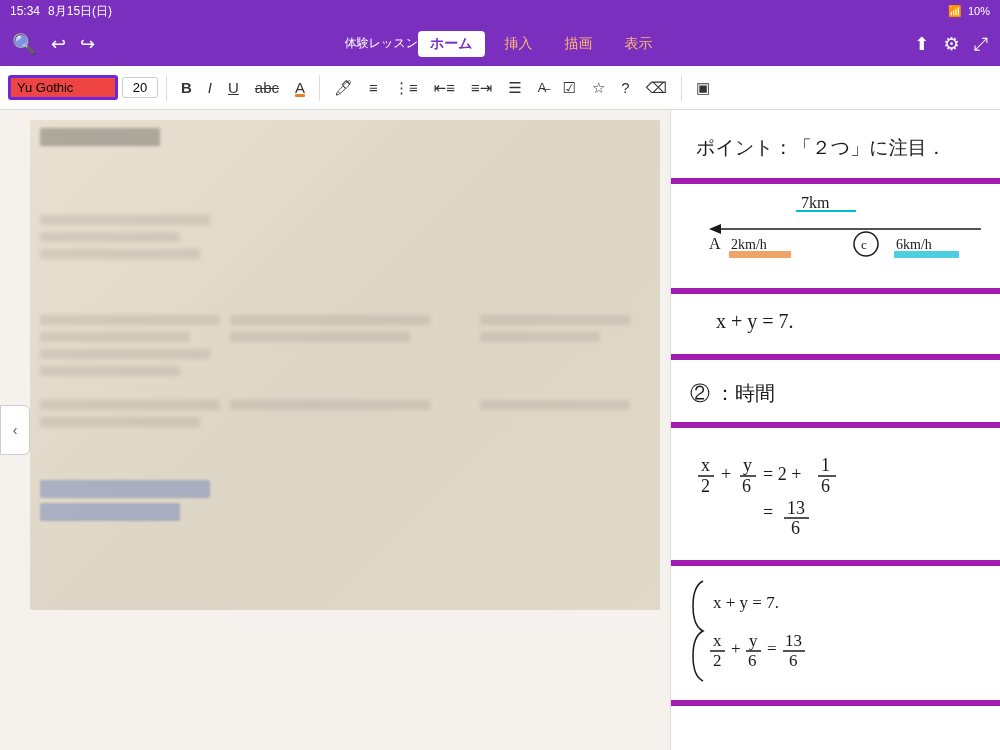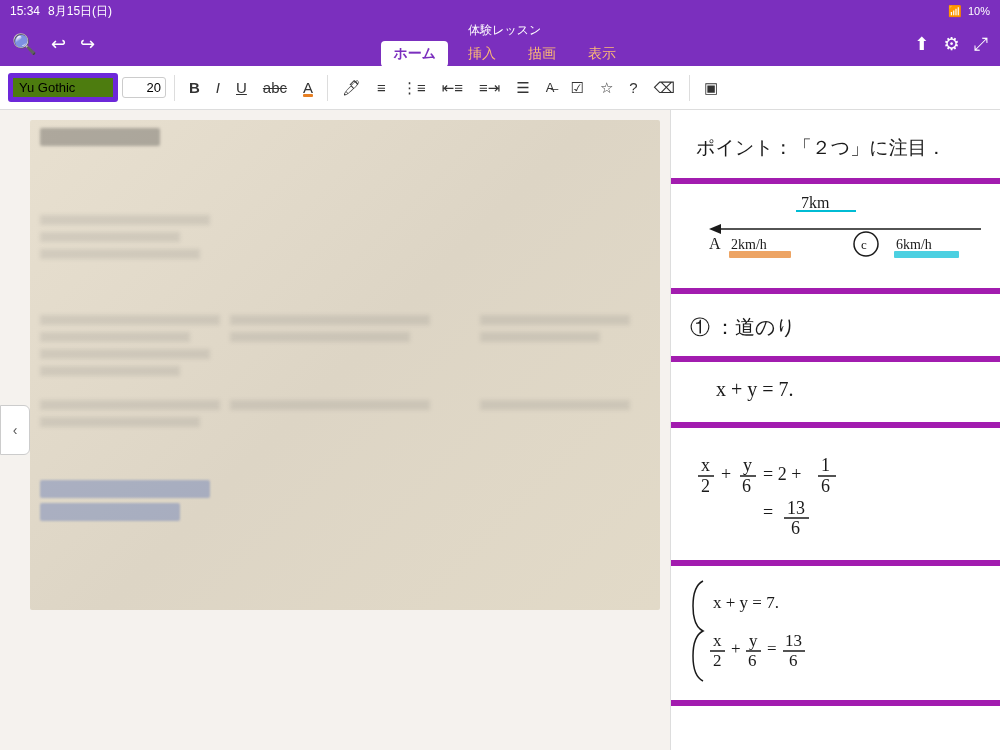--- a/index.html
+++ b/index.html
@@ -17,46 +17,46 @@
     .status-right { display: flex; gap: 6px; align-items: center; font-size: 11px; }
 
     
     #nav-bar {
       width: 100%; height: 44px;
       background: #7B2FBE;
       display: flex; align-items: center; justify-content: space-between;
       padding: 0 12px;
     }
     .nav-left { display: flex; gap: 14px; align-items: center; }
-    .nav-center { display: flex; flex-direction: column; align-items: center; gap: 0; }
+    .nav-center { display: flex; flex-direction: row; align-items: center; gap: 0; }
     .nav-title { color: white; font-size: 12px; margin-bottom: 2px; }
     .nav-tabs { display: flex; gap: 8px; }
     .nav-tab {
       color: #fdba74; font-size: 14px; padding: 4px 12px;
       border-radius: 4px; cursor: pointer;
     }
     .nav-tab.active { background: white; color: #7B2FBE; font-weight: bold; }
     .nav-right { display: flex; gap: 14px; align-items: center; }
     .nav-icon { color: white; font-size: 18px; cursor: pointer; }
 
     
     #toolbar {
       width: 100%; height: 44px;
       background: white;
       border-bottom: 1px solid #ddd;
       display: flex; align-items: center; padding: 0 8px; gap: 4px;
     }
     .toolbar-font-name {
-      border: 5px solid #6d28d9; border-radius: 3px;
+      border: 3px solid #6d28d9; border-radius: 3px;
       padding: 2px 6px; font-size: 13px; width: 110px;
-      background: #4d7c0f;
+      background: #ef4444;
     }
     .toolbar-font-size {
       border: 1px solid #ccc; border-radius: 3px;
-      padding: 2px 4px; font-size: 13px; width: 44px; text-align: right;
+      padding: 2px 4px; font-size: 13px; width: 36px; text-align: center;
       background: white;
     }
     .toolbar-sep { width: 1px; height: 26px; background: #ddd; margin: 0 4px; }
     .toolbar-btn {
       background: none; border: none; cursor: pointer;
       font-size: 15px; padding: 3px 6px; border-radius: 3px;
       color: #333;
     }
     .toolbar-btn.bold { font-weight: bold; }
     .toolbar-btn.italic { font-style: italic; }
@@ -255,32 +255,32 @@
         <rect x="48" y="57" width="62" height="7" fill="#e67e22" opacity="0.7" rx="1"></rect>
 
         <circle cx="185" cy="50" r="12" stroke="#1a1a1a" stroke-width="1.5" fill="none"></circle>
         <text x="180" y="55" font-family="cursive" font-size="13" fill="#1a1a1a">c</text>
 
         <text x="215" y="55" font-family="cursive" font-size="14" fill="#1a1a1a">6km/h</text>
         <rect x="213" y="57" width="65" height="7" fill="#00bcd4" opacity="0.7" rx="1"></rect>
       </svg>
     </div>
 
-    <div class="note-section" style="padding: 14px 20px 10px 14px; min-height: 60px;">
-      <svg width="240" height="38" class="math-svg">
-        <text x="5" y="26" font-family="cursive" font-size="20" fill="#1a1a1a">① ：道のり</text>
-      </svg>
-    </div>
 
     <div class="note-section" style="padding: 8px 20px 14px 40px; min-height: 60px;">
       <svg width="200" height="38" class="math-svg">
         <text x="5" y="26" font-family="cursive" font-size="20" fill="#1a1a1a">x + y = 7.</text>
       </svg>
     </div>
 
+    <div class="note-section" style="padding: 14px 20px 10px 14px; min-height: 55px;">
+      <svg width="200" height="38" class="math-svg">
+        <text x="5" y="26" font-family="cursive" font-size="20" fill="#1a1a1a">② ：時間</text>
+      </svg>
+    </div>
 
     <div class="note-section" style="padding: 8px 20px 14px 20px; min-height: 120px;">
       <svg width="300" height="110" class="math-svg">
 
         <text x="10" y="35" font-family="cursive" font-size="18" fill="#1a1a1a">x</text>
         <line x1="7" y1="40" x2="23" y2="40" stroke="#1a1a1a" stroke-width="1.5"></line>
         <text x="10" y="56" font-family="cursive" font-size="18" fill="#1a1a1a">2</text>
 
         <text x="30" y="44" font-family="cursive" font-size="18" fill="#1a1a1a">+</text>
 

